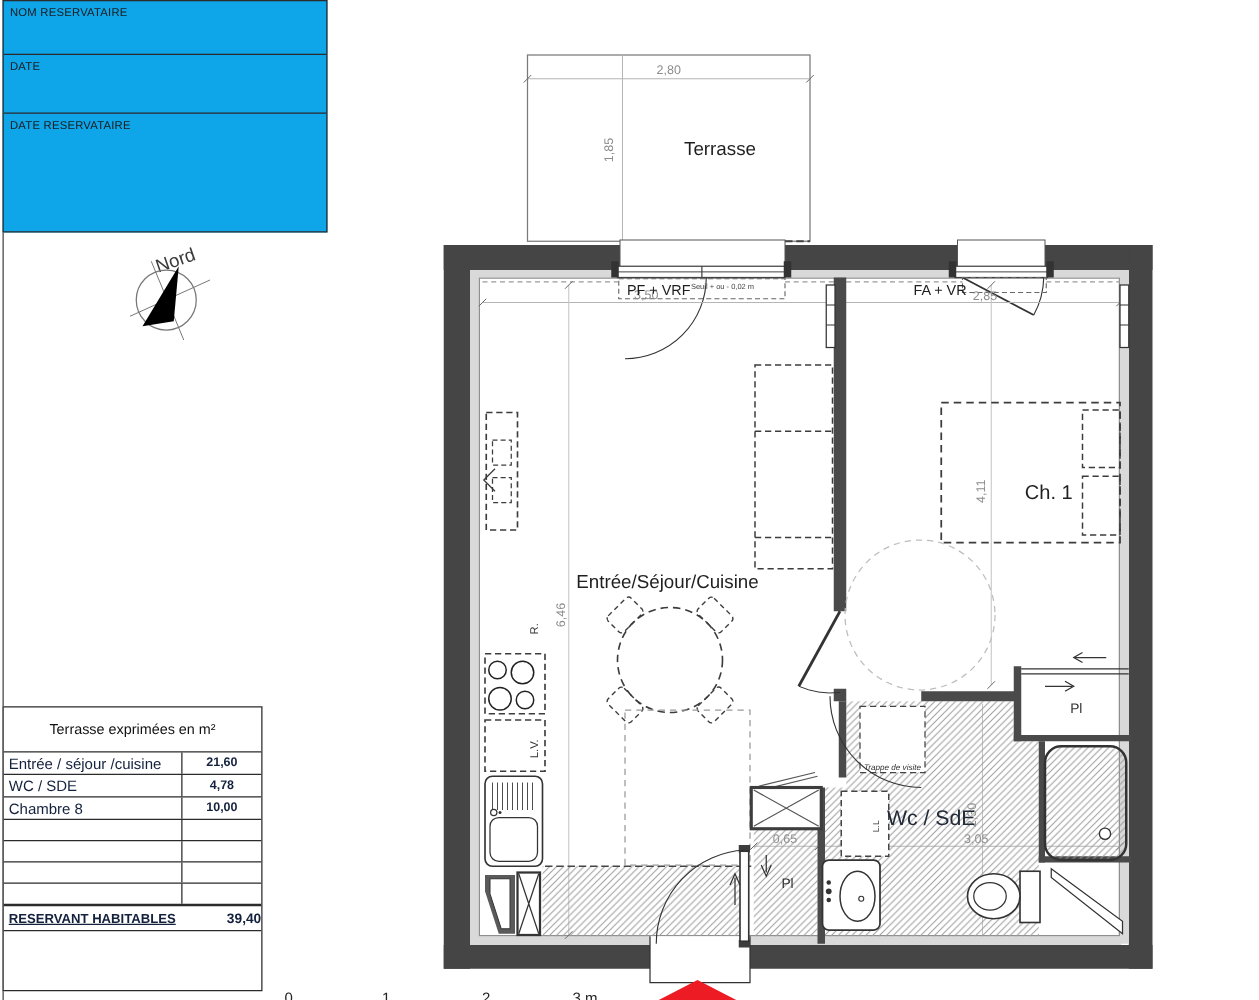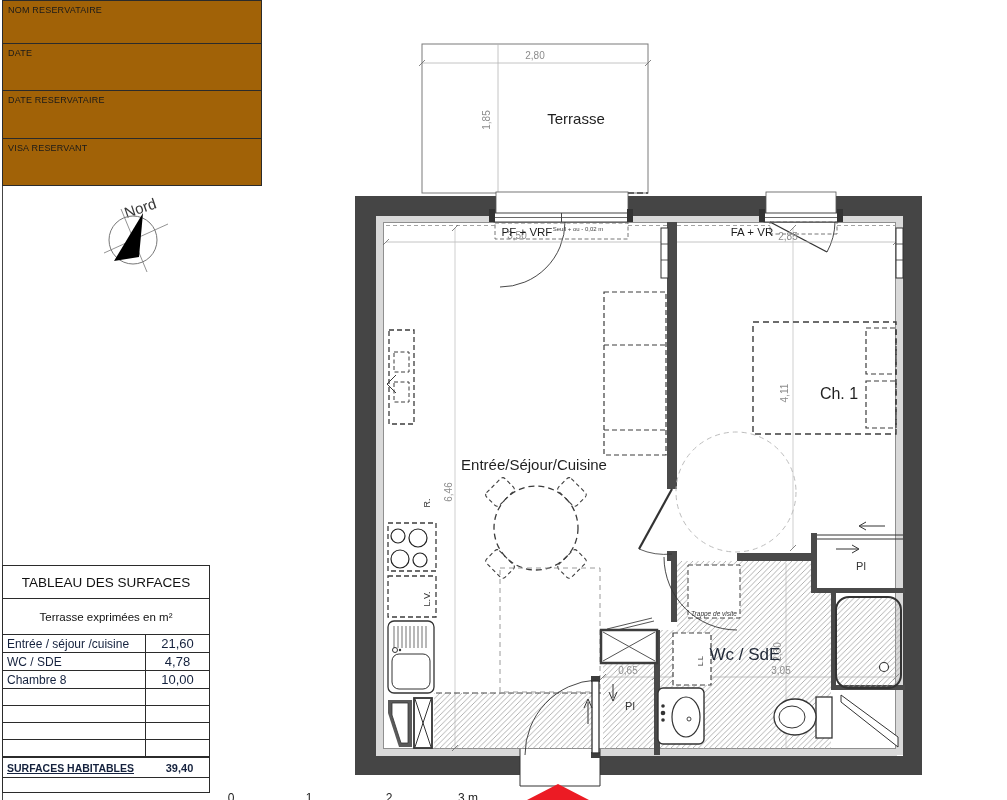--- a/index.html
+++ b/index.html
@@ -4,60 +4,58 @@
 <style>
   html,body{margin:0;padding:0;}
   body{
     width:1007px;height:800px;position:relative;overflow:hidden;
     background:#ffffff;font-family:"Liberation Sans", sans-serif;
   }
   svg text{font-family:"Liberation Sans", sans-serif;}
   
   .sig-table{
     position:absolute;left:2px;top:0;width:260px;height:186px;
-    border:1.4px solid #2b2b2b;box-sizing:border-box;background:#a16207;
+    border:1.4px solid #2b2b2b;box-sizing:border-box;background:#0ea5e9;
     display:flex;flex-direction:column;z-index:3;
   }
   .sig-row{border-bottom:1.4px solid #2b2b2b;box-sizing:border-box;
     font-size:9px;color:#1a1a1a;padding:4px 0 0 5px;letter-spacing:.2px;}
   .sig-row:last-child{border-bottom:none;}
   .surf-table{
     position:absolute;left:2px;top:565px;width:208px;height:228px;
     border:1.4px solid #2b2b2b;box-sizing:border-box;background:#fff;
     display:flex;flex-direction:column;z-index:3;
   }
   .surf-title{height:33px;display:flex;align-items:center;justify-content:center;
     font-size:13.5px;color:#111;border-bottom:1px solid #2b2b2b;box-sizing:border-box;}
   .surf-subtitle{height:36px;display:flex;align-items:center;justify-content:center;
     font-size:11.5px;color:#111;border-bottom:1px solid #2b2b2b;box-sizing:border-box;}
   .surf-row{height:18px;display:flex;border-bottom:1px solid #2b2b2b;box-sizing:border-box;}
   .surf-row .lbl{width:143px;border-right:1px solid #2b2b2b;box-sizing:border-box;
     font-size:12px;color:#14213d;display:flex;align-items:center;padding-left:4px;}
   .surf-row .val{flex:1;display:flex;align-items:center;justify-content:center;
-    font-size:13px;font-weight:normal;color:#14213d;}
+    font-size:10px;font-weight:bold;color:#14213d;}
   .surf-row.empty{height:17px;}
   .surf-total{height:21px;display:flex;align-items:center;
     border-top:1px solid #2b2b2b;border-bottom:1px solid #2b2b2b;box-sizing:border-box;}
   .surf-total .lbl{width:143px;font-size:10.5px;font-weight:bold;color:#14213d;
     padding-left:4px;text-decoration:underline;}
-  .surf-total .val{flex:1;text-align:center;font-size:11px;font-weight:bold;color:#14213d;}
+  .surf-total .val{flex:1;text-align:right;font-size:11px;font-weight:bold;color:#14213d;}
   .surf-filler{flex:1;}
 </style>
 </head>
 <body>
 
 <div class="sig-table">
   <div class="sig-row" style="height:43px">NOM RESERVATAIRE</div>
   <div class="sig-row" style="height:47px">DATE</div>
   <div class="sig-row" style="height:48px">DATE RESERVATAIRE</div>
-  <div class="sig-row" style="flex:1">VISA RESERVANT</div>
 </div>
 
 <div class="surf-table">
-  <div class="surf-title">TABLEAU DES SURFACES</div>
   <div class="surf-subtitle">Terrasse exprimées en m²</div>
   <div class="surf-row">
     <div class="lbl">Entrée / séjour /cuisine</div>
     <div class="val">21,60</div>
   </div>
   <div class="surf-row">
     <div class="lbl">WC / SDE</div>
     <div class="val">4,78</div>
   </div>
   <div class="surf-row">
@@ -74,21 +72,21 @@
     </div>
   <div class="surf-row empty">
       <div class="lbl"></div>
       <div class="val"></div>
     </div>
   <div class="surf-row empty">
       <div class="lbl"></div>
       <div class="val"></div>
     </div>
   <div class="surf-total">
-    <div class="lbl">SURFACES HABITABLES</div>
+    <div class="lbl">RESERVANT HABITABLES</div>
     <div class="val">39,40</div>
   </div>
   <div class="surf-filler"></div>
 </div>
 
 <svg width="1007" height="800" viewBox="0 0 1007 800" style="position:absolute;left:0;top:0;z-index:1" xmlns="http://www.w3.org/2000/svg">
   <defs>
     <pattern id="hatch" patternUnits="userSpaceOnUse" width="5.5" height="5.5">
       <path d="M-1.4,1.4 L1.4,-1.4 M4.1,6.9 L6.9,4.1 M-1.4,6.9 L6.9,-1.4" stroke="#9c9c9c" stroke-width="0.8"></path>
     </pattern>

